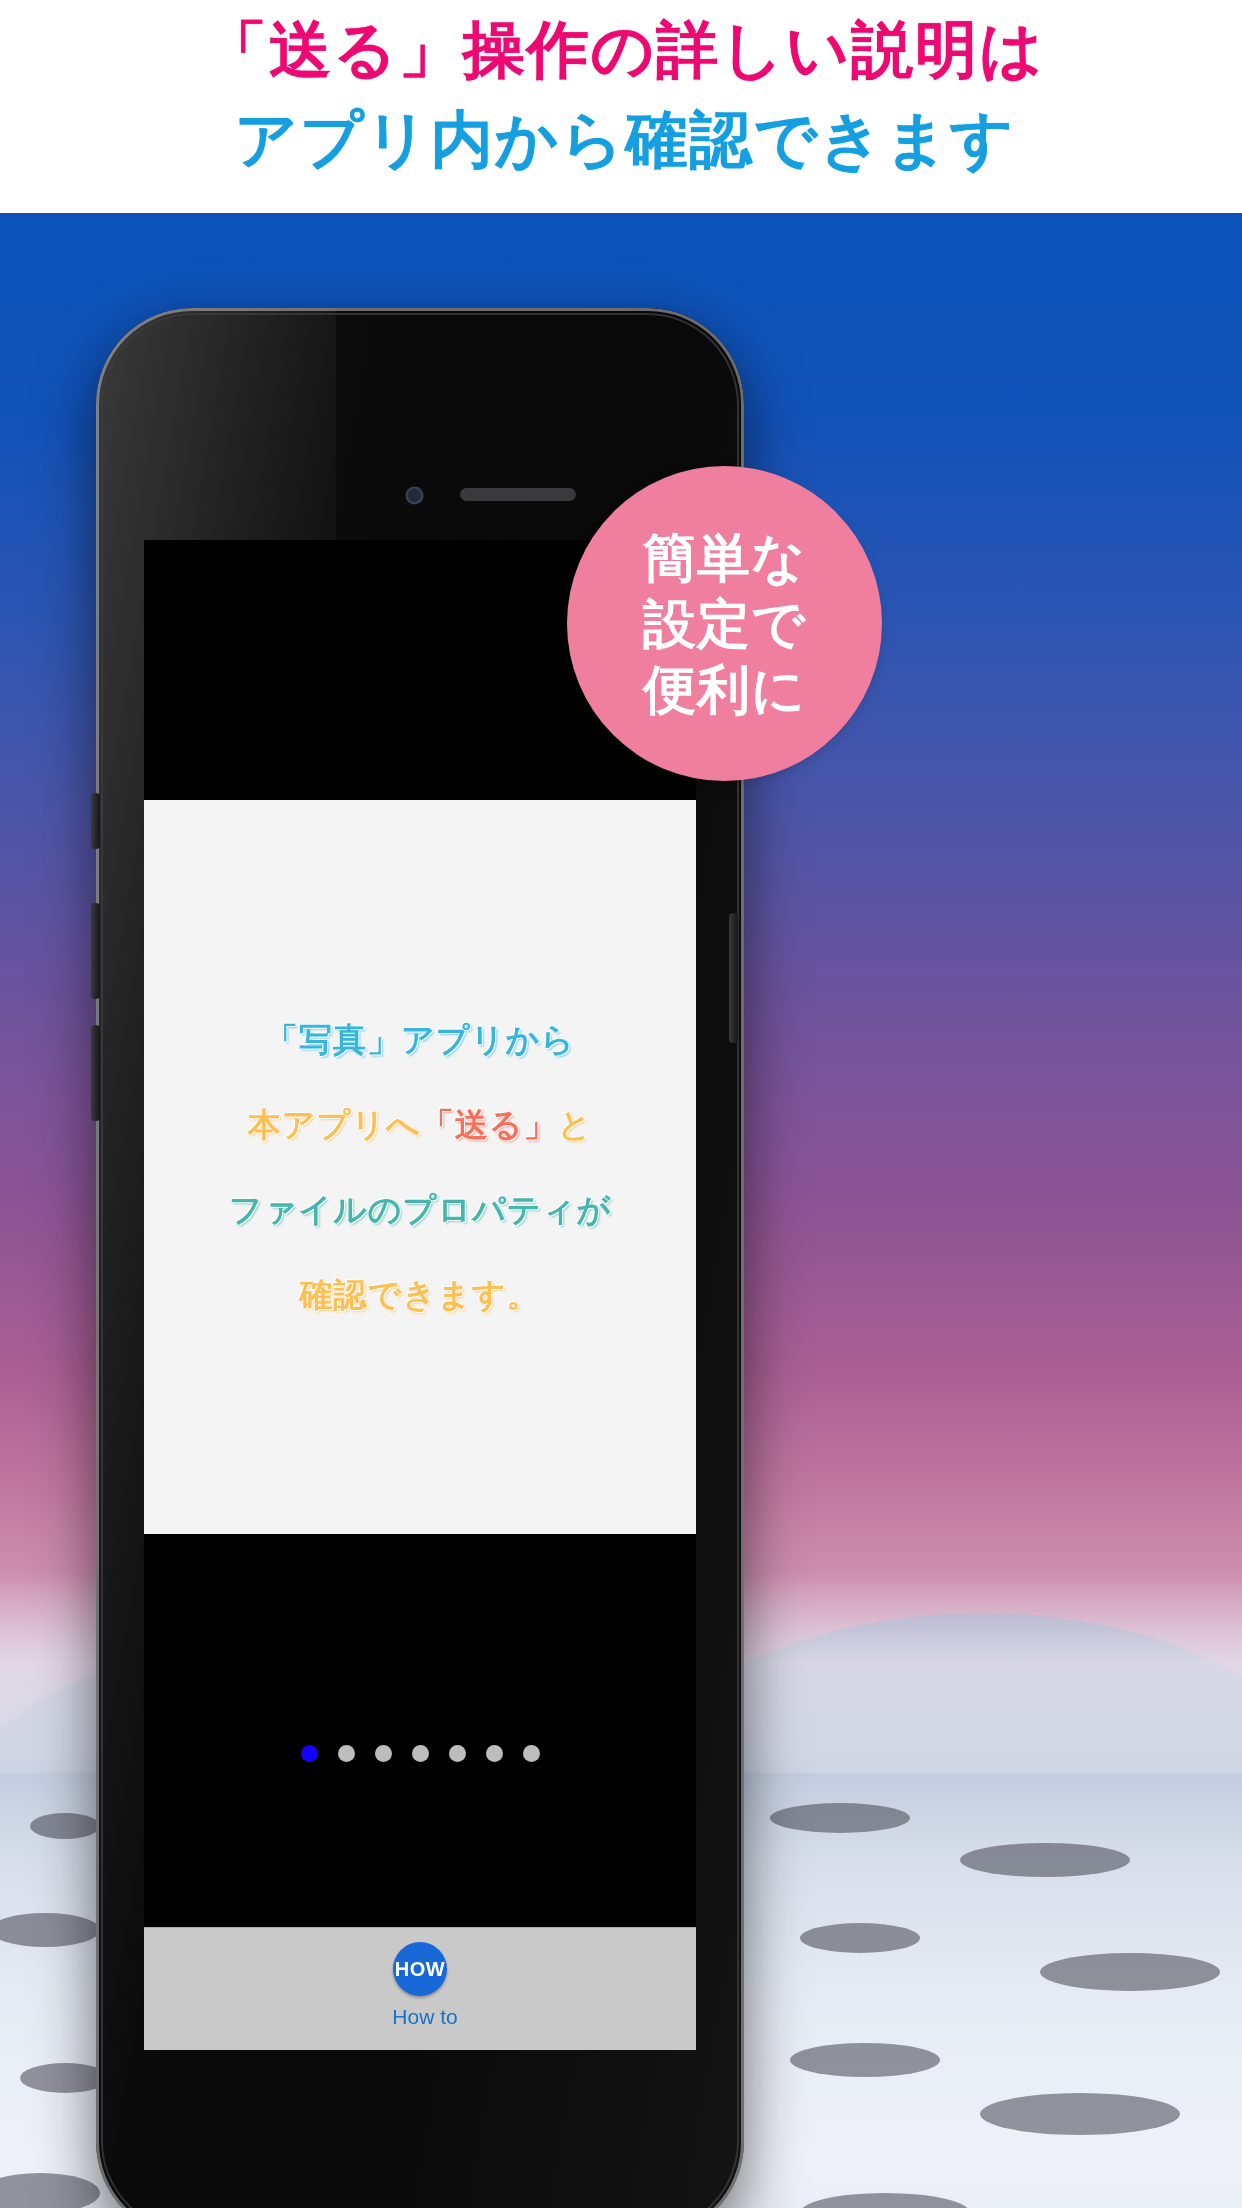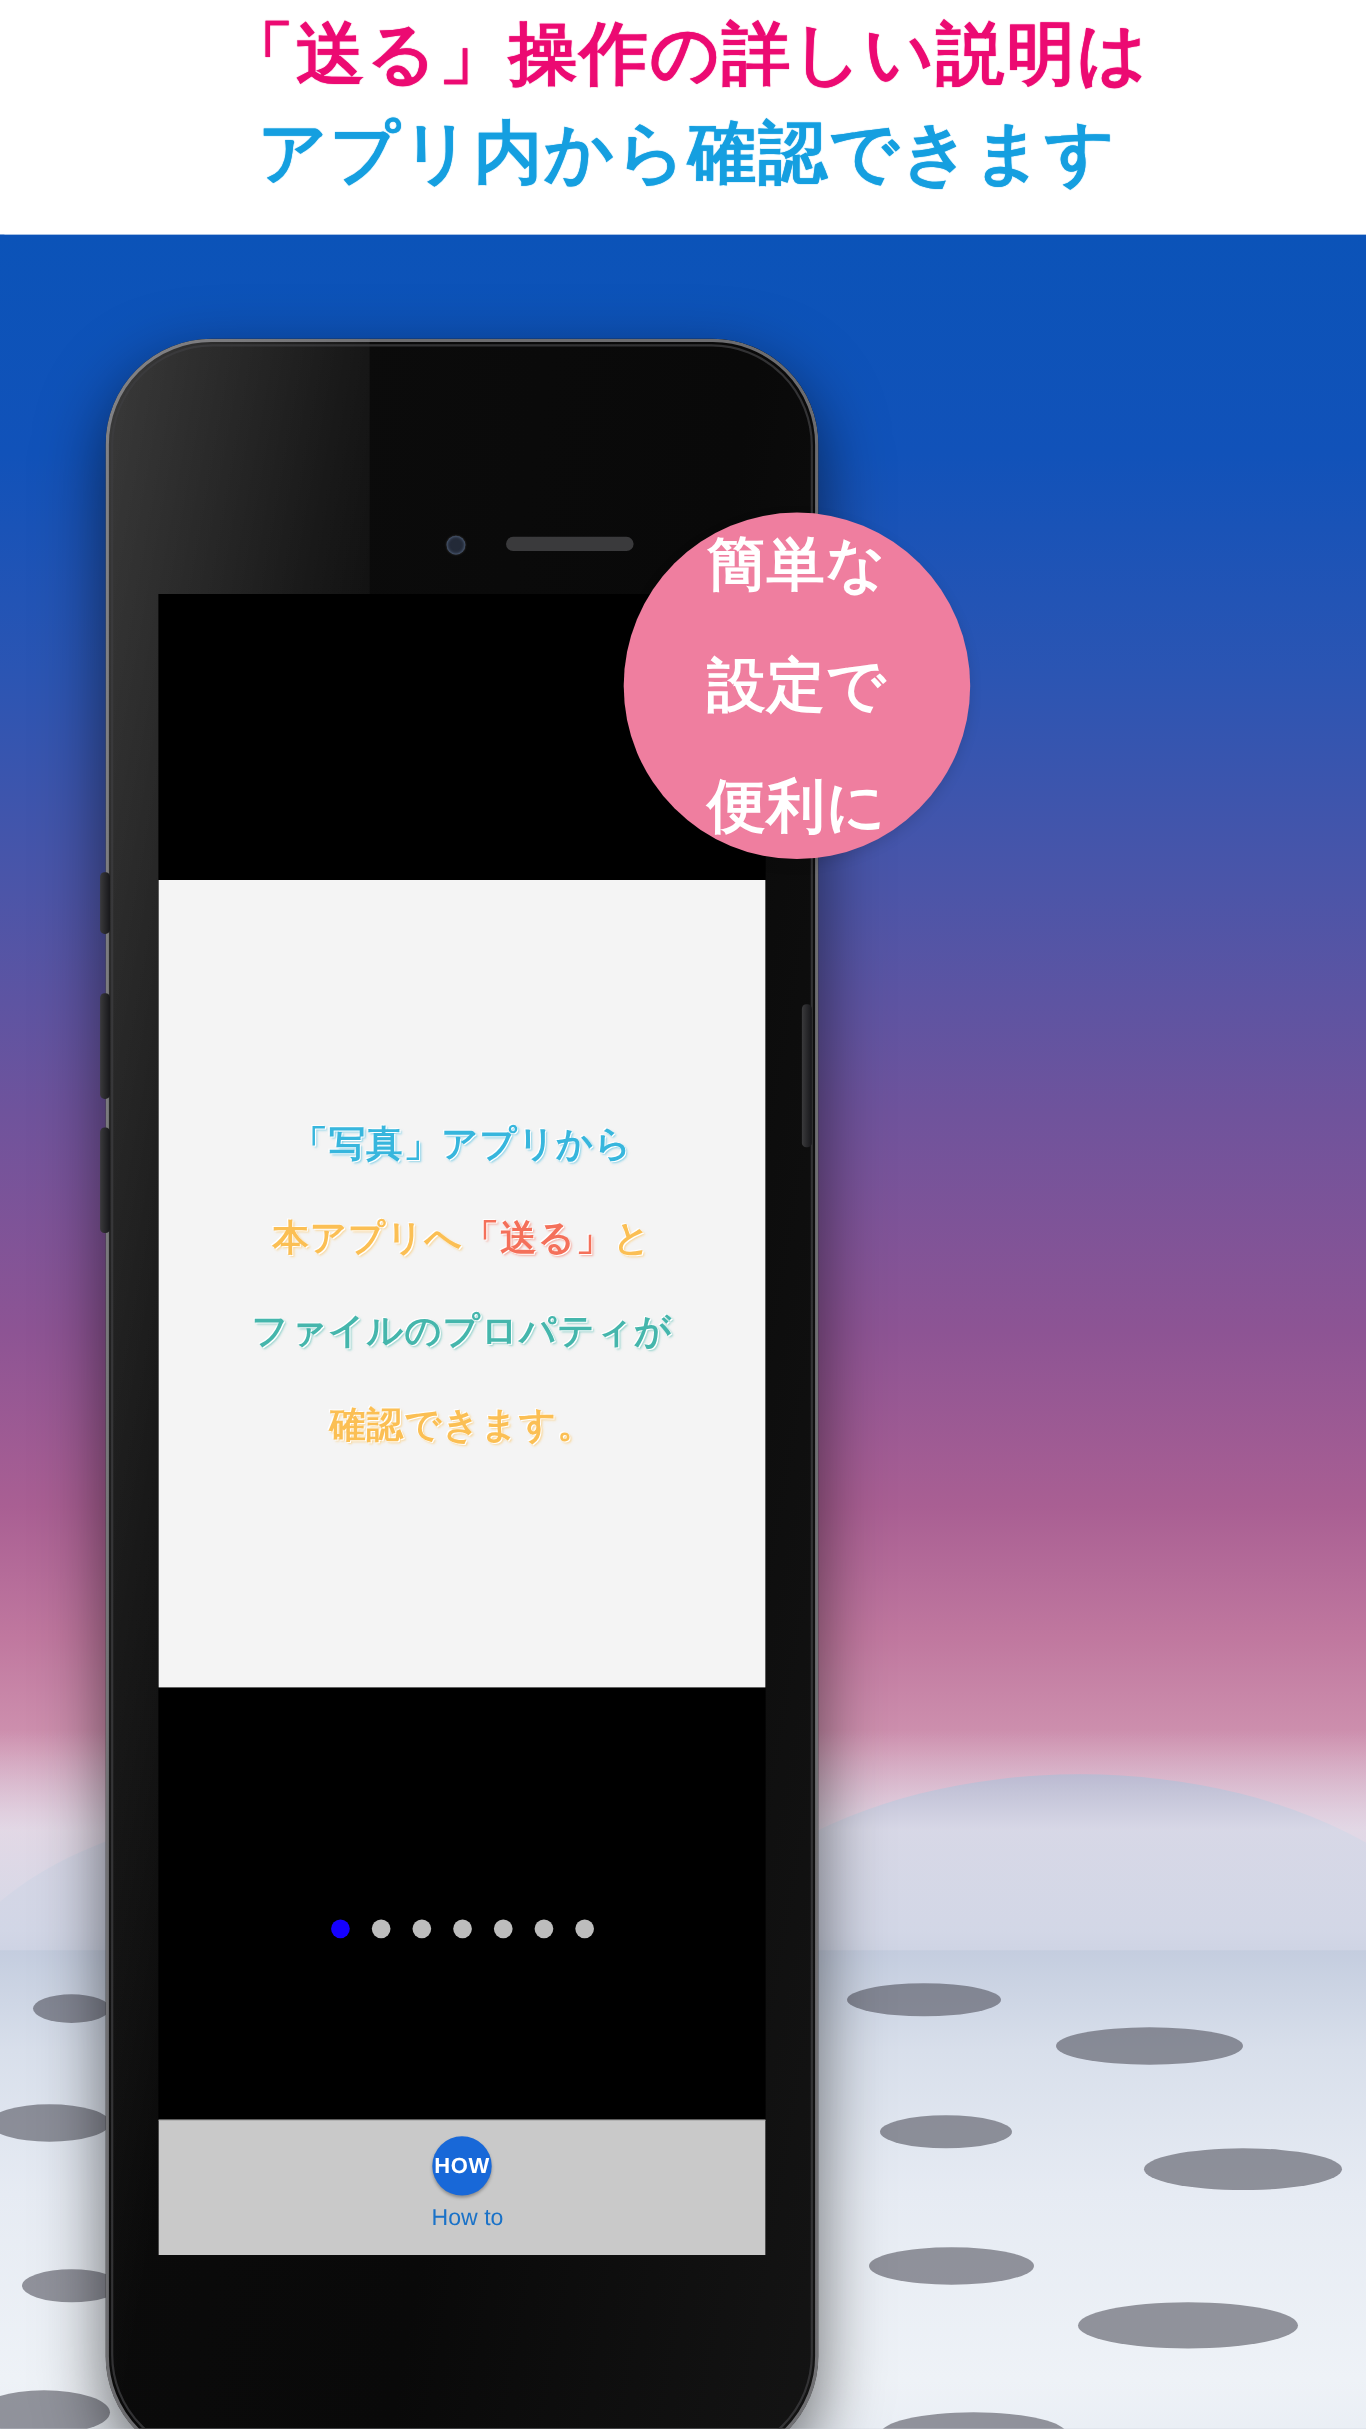--- a/index.html
+++ b/index.html
@@ -178,21 +178,20 @@
     box-shadow:0 2px 3px rgba(0,0,0,.3);
   }
 
   
   #badge{
     position:absolute;left:567px;top:253px;width:315px;height:315px;
     border-radius:50%;background:#ef7e9f;
     display:flex;flex-direction:column;align-items:center;justify-content:center;
     z-index:30;
     box-shadow:0 4px 12px rgba(0,0,0,.12);
-    gap:44px;
   }
   .badge-line{
     color:#ffffff;font-size:53px;font-weight:bold;line-height:66px;
     letter-spacing:1px;white-space:nowrap;
   }
 </style>
 </head>
 <body>
 
 <div id="header">

